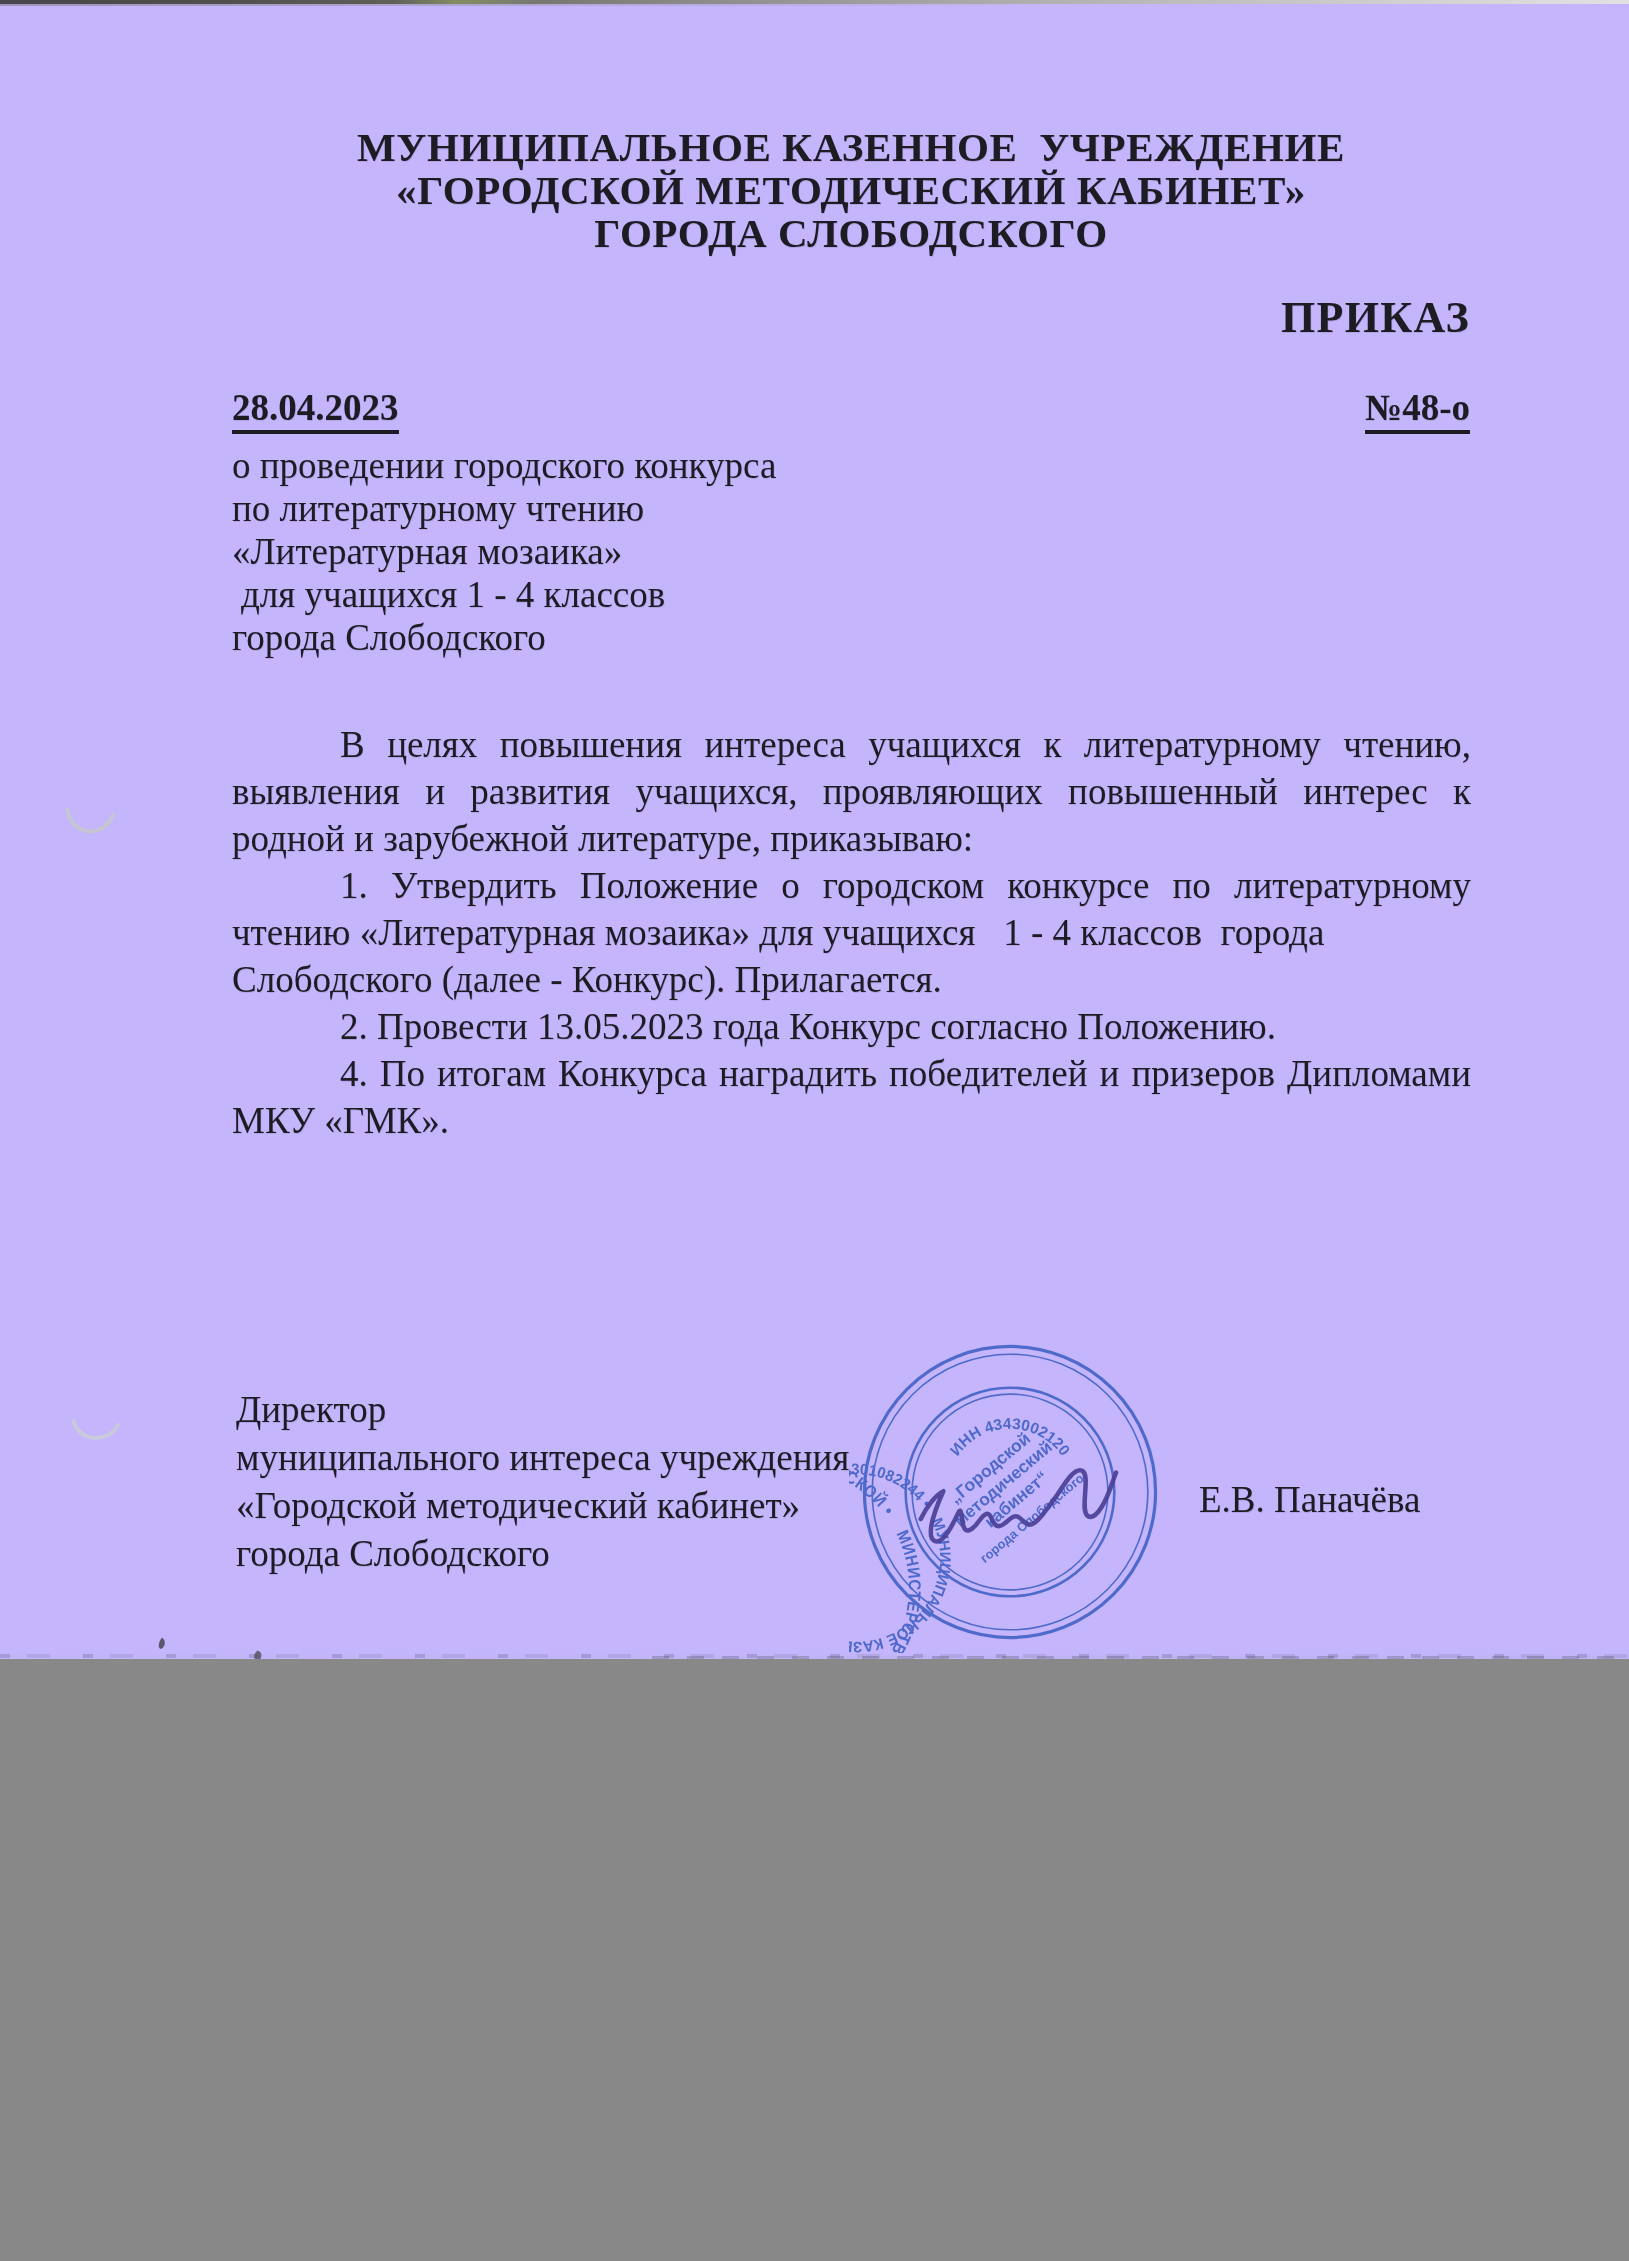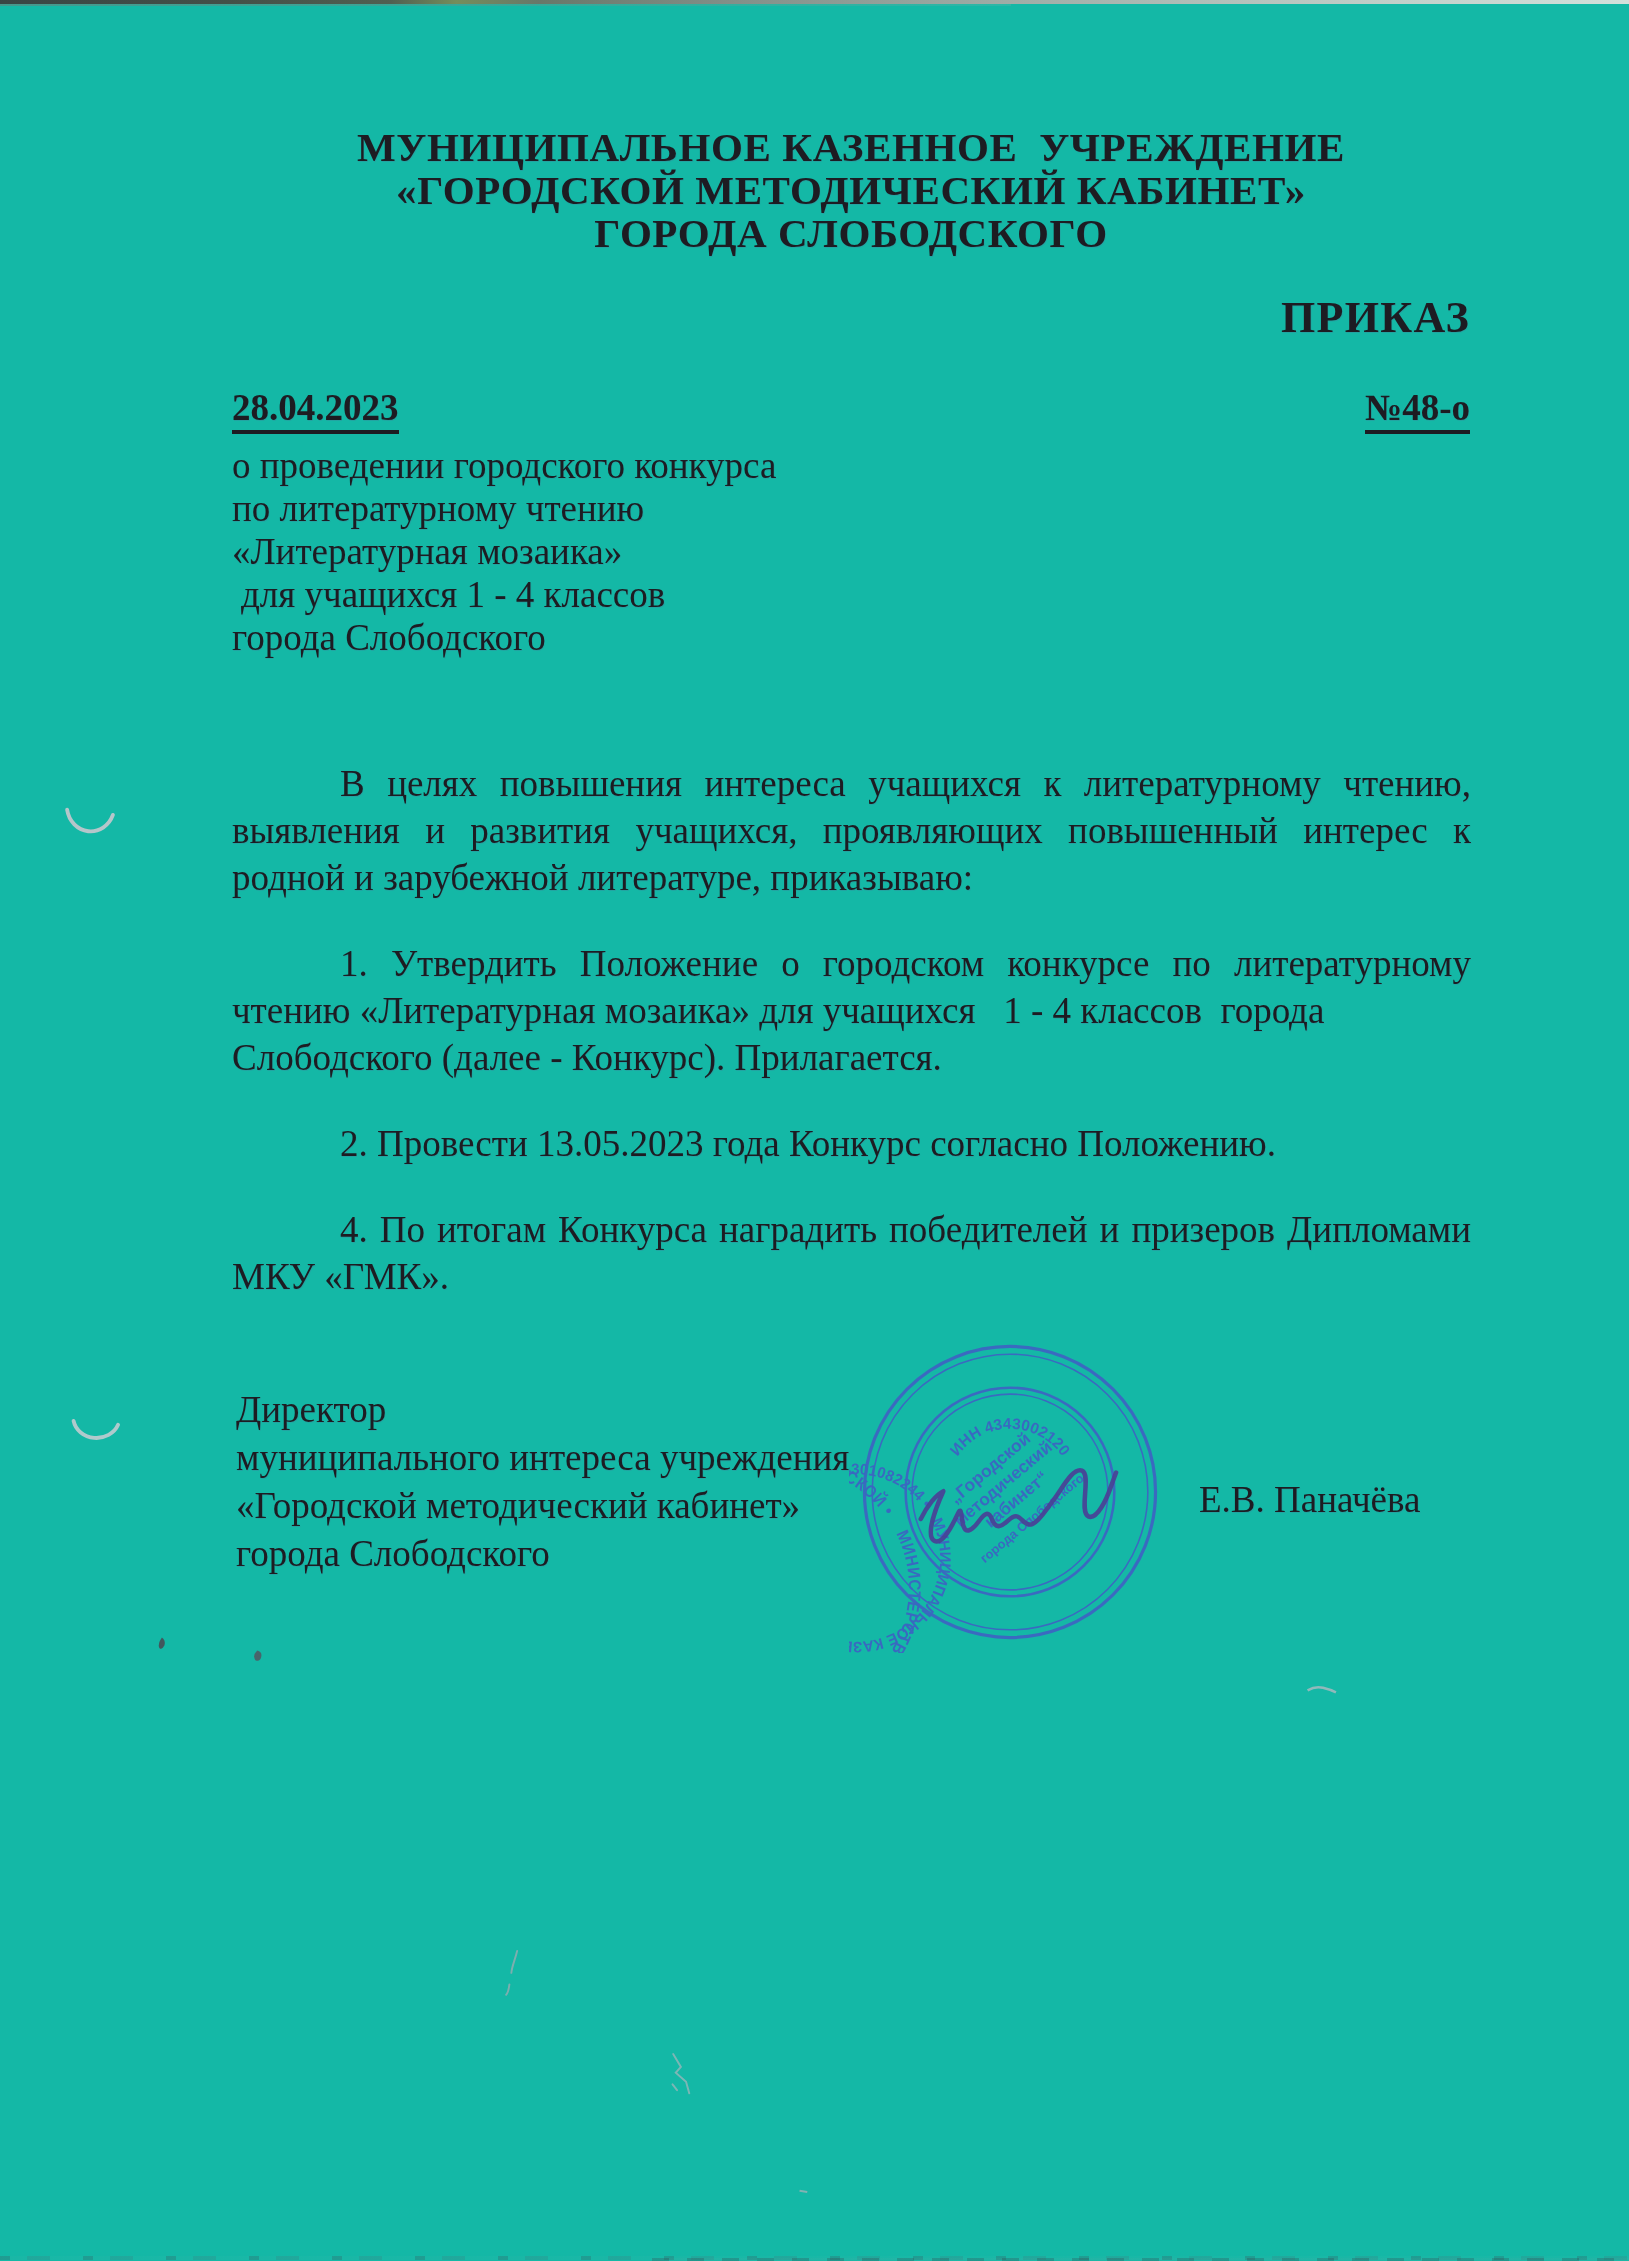--- a/index.html
+++ b/index.html
@@ -1,19 +1,19 @@
 <!DOCTYPE html>
 <html style="font-size:10.3px"><head>
 <meta charset="utf-8">
 <style>
   html,body{margin:0;padding:0;background:#888;}
   .page{
     position:relative;
-    width:1630px;height:2261px;
-    background:#14b8a6;
+    width:1630px;height:1659px;
+    background:#c4b5fd;
     overflow:hidden;
     font-family:"Liberation Serif","DejaVu Serif",serif;
     color:#1d1c22;
   }
   
   .scan-edge-top{
     position:absolute;top:0;left:0;width:100%;height:3.9px;
     background:linear-gradient(90deg,#3c3c3c 0%,#474740 14%,#55584a 24%,#7d8a55 28%,#6f7264 33%,#8c8c86 45%,#a5a5a0 58%,#bcbcb7 72%,#d2d2cd 86%,#e4e4e0 100%);
     opacity:.92;
   }
@@ -56,21 +56,21 @@
     position:absolute;left:232px;top:444px;width:903px;
     font-size:37px;line-height:43px;
   }
   .ind-sm{padding-left:9px;}
   .doc-body{
     position:absolute;left:232px;top:721px;width:1239px;
     font-size:37px;line-height:47px;
   }
   .jline{text-align:justify;text-align-last:justify;}
   .line{text-align:left;white-space:pre-wrap;}
-  .first{text-indent:108px;margin-top:39px;}
+  .first{text-indent:108px;}
   .sig{
     position:absolute;left:236px;top:1386px;width:838px;
     font-size:37px;line-height:48px;
   }
   .sig-name{
     position:absolute;left:1199px;top:1478px;
     font-size:37px;line-height:43px;white-space:nowrap;
   }
   
   .org,.doc-type,.date-row,.subject,.doc-body,.sig,.sig-name{

